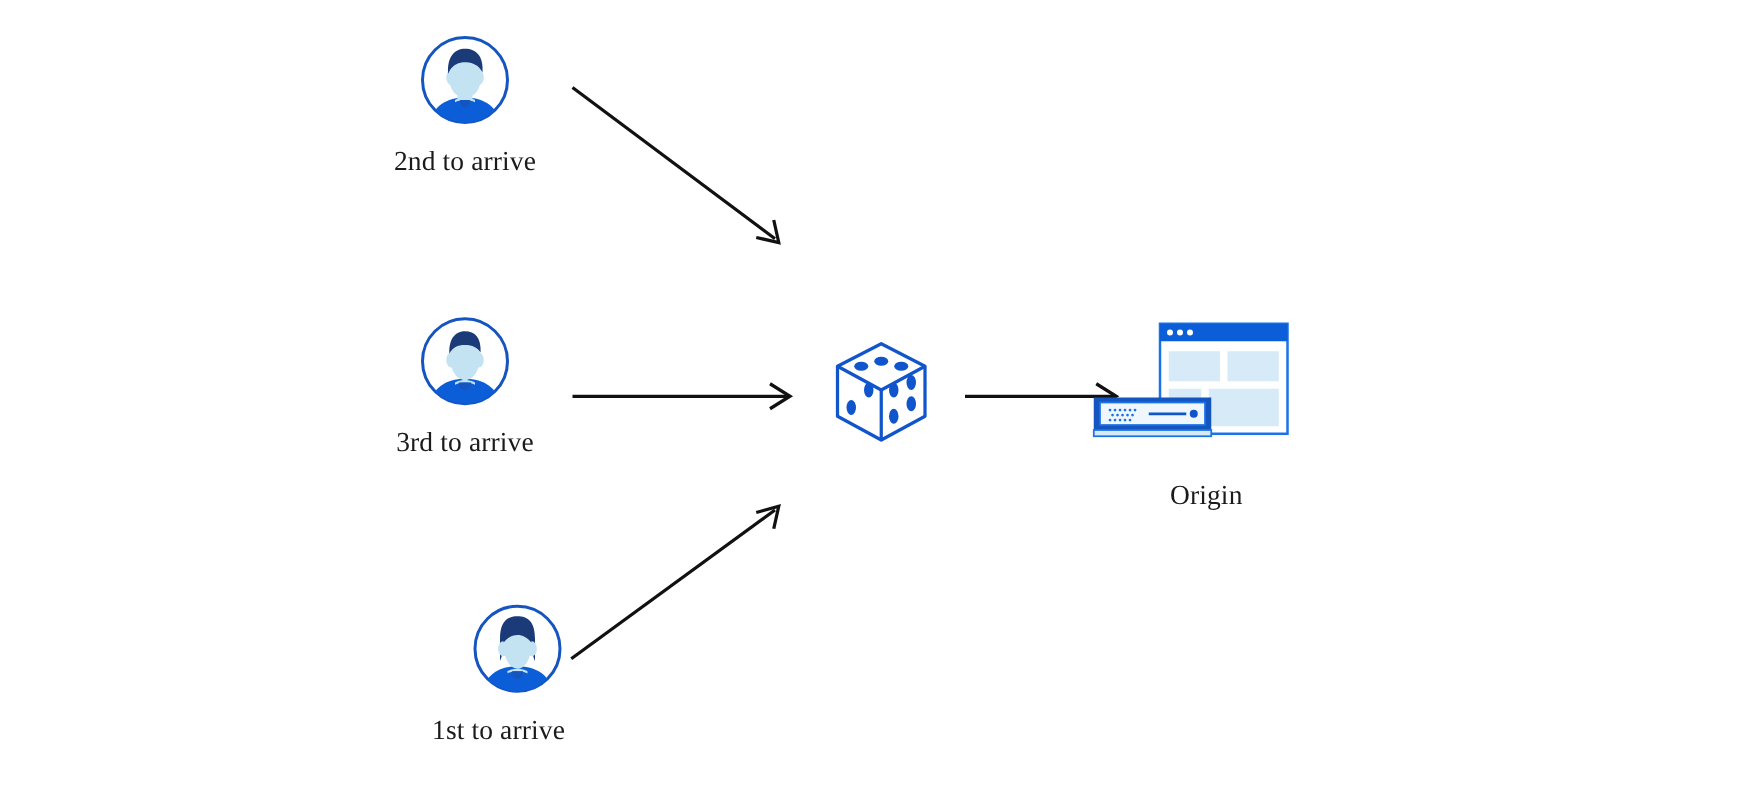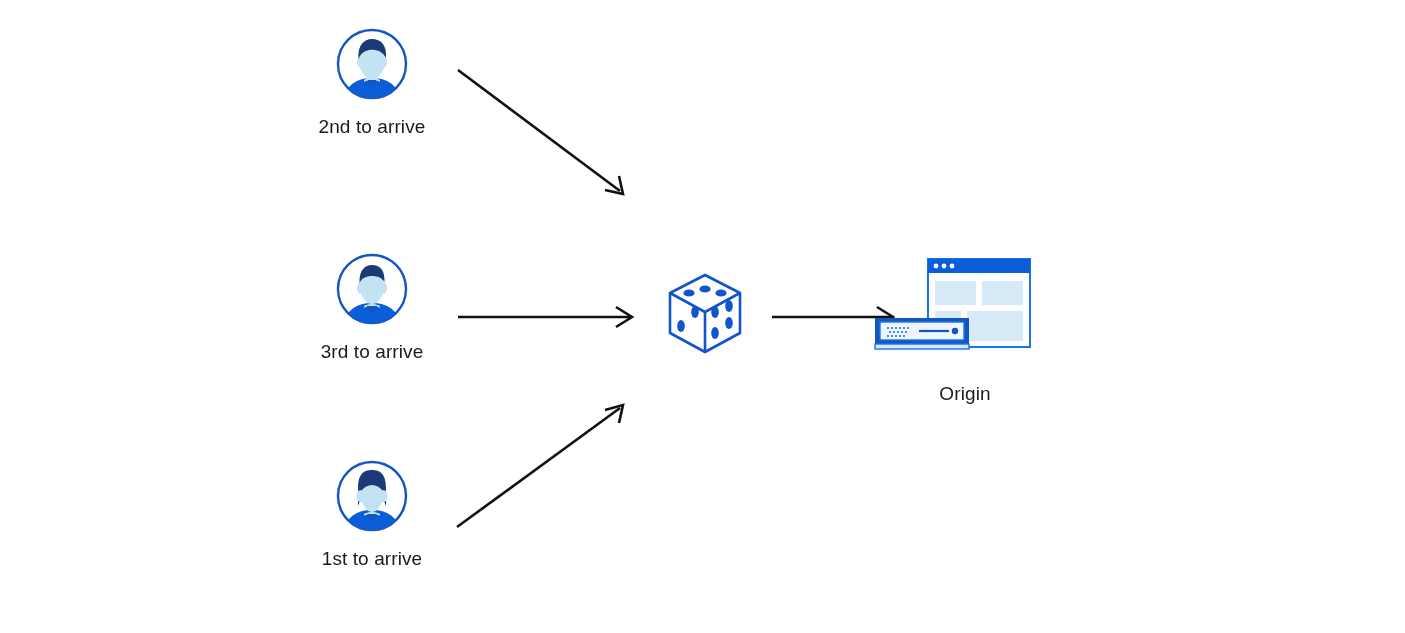--- a/index.html
+++ b/index.html
@@ -21,22 +21,22 @@
     width: 1405px;
     height: 633px;
   }
   .node {
     position: absolute;
     display: flex;
     flex-direction: column;
     align-items: center;
   }
   .node-label {
-    font-family: Liberation Sans, sans-serif;
-    font-size: 19px;
+    font-family: Liberation Serif, serif;
+    font-size: 22px;
     color: #1b1b1b;
     white-space: nowrap;
     letter-spacing: 0.1px;
   }
   .avatar-node { width: 160px; }
   .avatar-node .node-label { margin-top: 14px; }
   .origin-node { width: 200px; }
   .origin-node .node-label { margin-top: 16px; }
   .icon-wrap { line-height: 0; }
   .arrows-layer {
@@ -110,21 +110,21 @@
           <path d="M25.5 32 C25 19 31 14 38 14 C46 14 51 19 50.5 31 C48 27 44 25 38 25 C32 25 28 27 25.5 32 Z" fill="#1b3a78"></path>
           <path d="M38 53 C33 53 30 55 30 55 L30 61 L46 61 L46 55 C46 55 43 53 38 53 Z" fill="#c3e2f2"></path>
           <path d="M38 55 C28 55 21 61 19 78 L57 78 C55 61 48 55 38 55 Z" fill="#0b5ed7"></path>
           <path d="M33 55 C33 59 35.5 61 38 61 C40.5 61 43 59 43 55 Z" fill="#1555c0"></path>
         </g>
       </svg>
     </span>
     <span class="node-label">3rd to arrive</span>
   </div>
 
-  <div class="node avatar-node" style="left:292px; top:458px;">
+  <div class="node avatar-node" style="left:292px; top:481px;align-items:flex-end;">
     <span class="icon-wrap">
       <svg width="76" height="76" viewBox="0 0 76 76">
         <defs>
           <clipPath id="clipC">
               <circle cx="38" cy="38" r="34"></circle>
             </clipPath>
         </defs>
         <circle cx="38" cy="38" r="34" fill="#ffffff" stroke="#1555c0" stroke-width="2.4"></circle>
         <g clip-path="url(#clipC)">
           <path d="M38 52 C20 52 10 62 8 78 L68 78 C66 62 56 52 38 52 Z" fill="#0b5ed7"></path>

